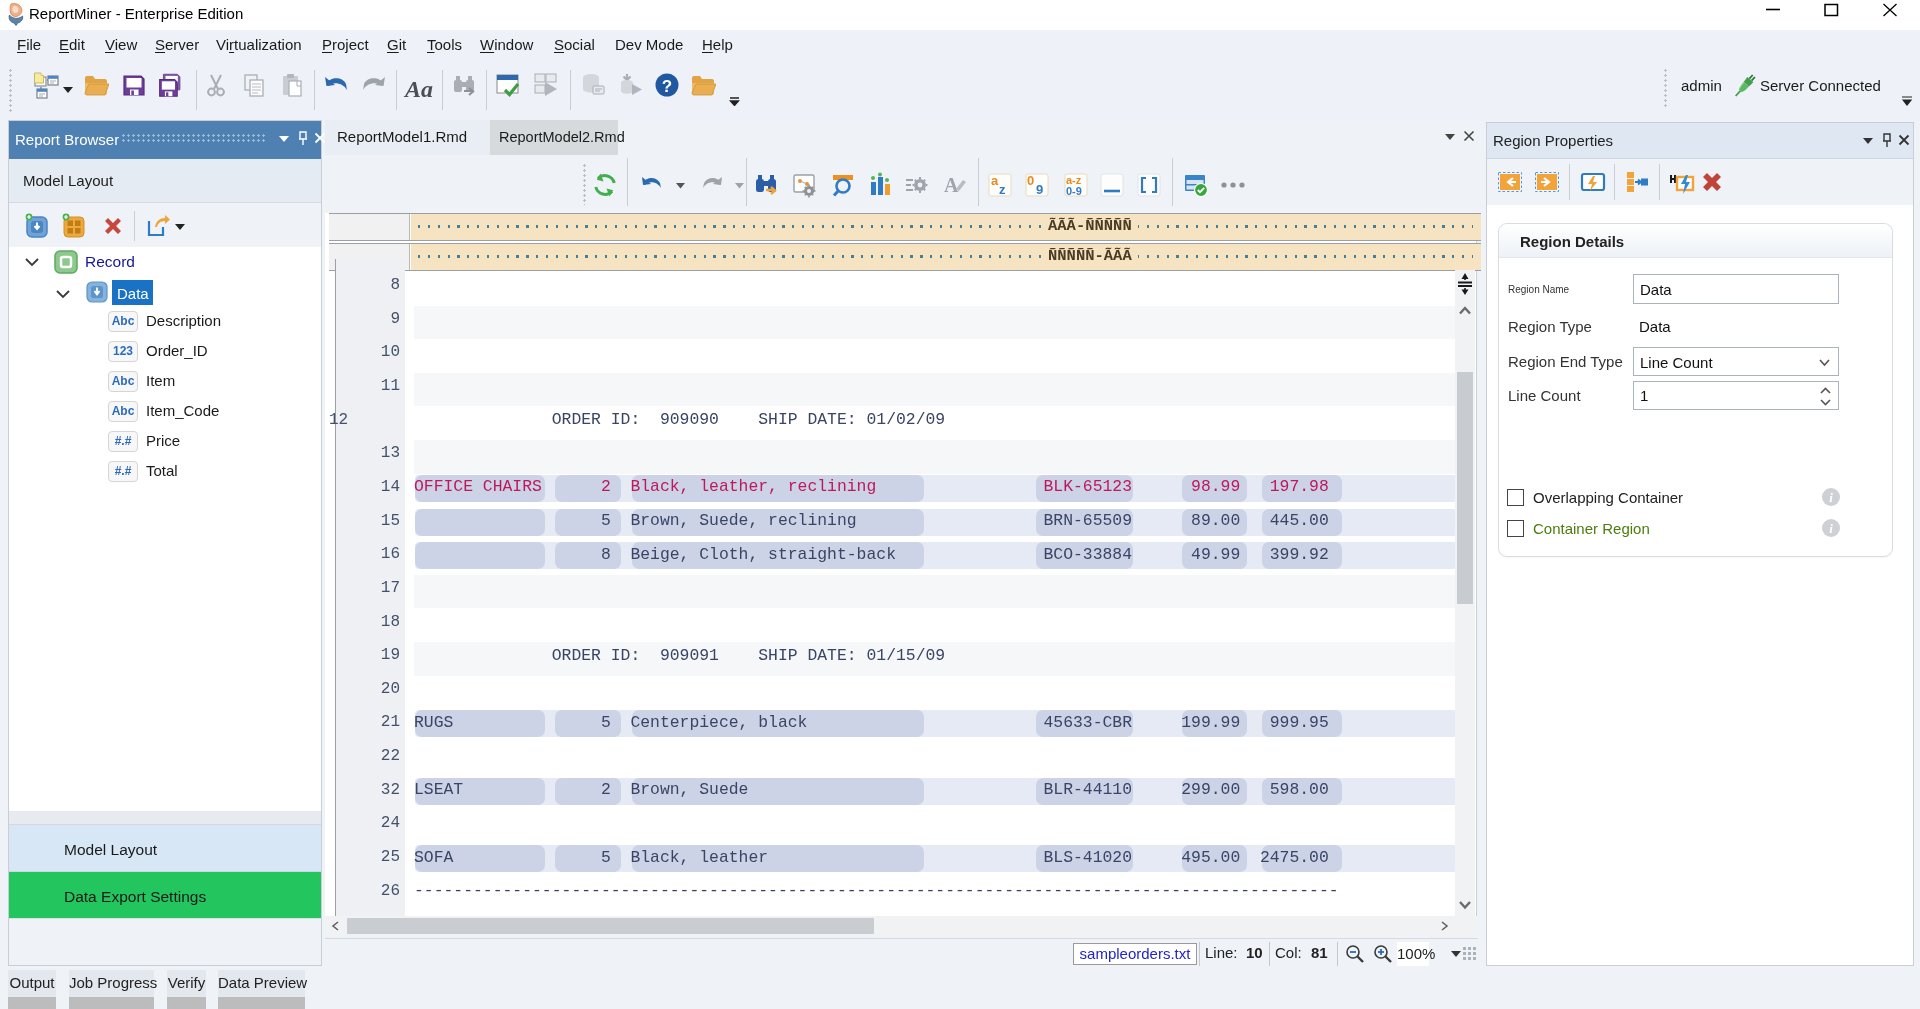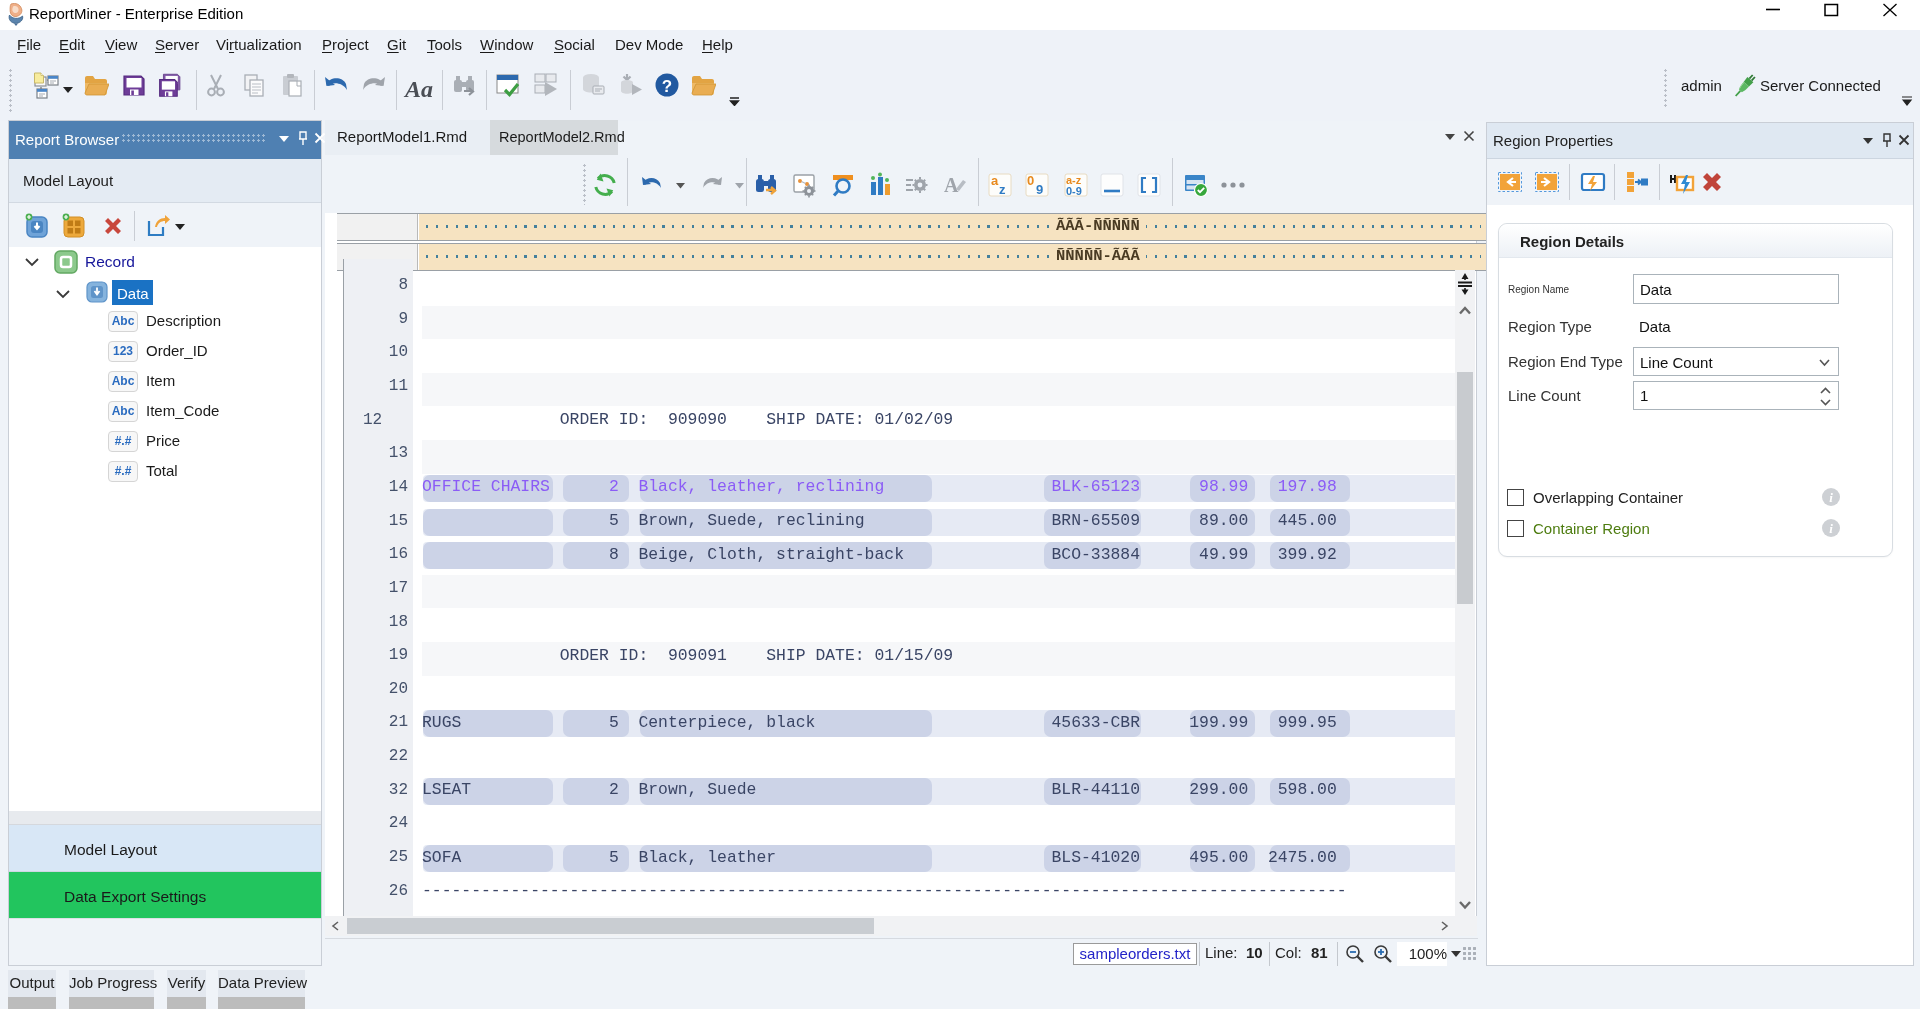--- a/index.html
+++ b/index.html
@@ -446,53 +446,53 @@
 <path d="M14.8 18 L17 20.2 L21.2 15.8" stroke="#fff" stroke-width="1.8" fill="none"></path>
     </svg>
 <svg class="abs" style="left:895px;top:17px" width="26" height="26" viewBox="0 0 26 26">
       <circle cx="4" cy="13" r="2.6" fill="#8d9299"></circle>
       <circle cx="13" cy="13" r="2.6" fill="#8d9299"></circle>
       <circle cx="22" cy="13" r="2.6" fill="#8d9299"></circle>
     </svg>
 <div class="abs" style="left:257px;top:8px;width:5px;height:42px;background-image:radial-gradient(circle,#b9bec7 1px,transparent 1.2px);background-size:5px 5px;"></div>
 </div>
 <div id="editor">
-<div class="abs" style="left:12px;top:0;width:1152px;height:703px;overflow:hidden">
+<div class="abs" style="left:4px;top:0;width:1152px;height:703px;overflow:hidden">
 <div class="abs" style="left:0;top:0px;width:1152px;height:28px;border-top:1px solid #9aa0a6;border-bottom:1px solid #9aa0a6;background:#ffffff"></div>
 <div class="abs" style="left:0;top:1px;width:81px;height:26px;background:#f1f1f1;border-right:1px solid #b9b9b9"></div>
 <div class="abs" style="left:82px;top:1px;width:1070px;height:26px;background:#f6e3c1"></div>
 <div class="abs" style="left:89px;top:12px;width:1055px;height:3px;background-image:repeating-linear-gradient(90deg,#44809c 0 2.2px,transparent 2.2px 9.85px)"></div>
 <div class="abs mono" style="left:713px;top:4px;color:#4a3b23;background:#f6e3c1;padding:0 6px;font-weight:bold;font-size:15.5px">ÃÃÃ-ÑÑÑÑÑ</div>
 <div class="abs" style="left:0;top:30px;width:1152px;height:28px;border-top:1px solid #9aa0a6;border-bottom:1px solid #9aa0a6;background:#ffffff"></div>
 <div class="abs" style="left:0;top:31px;width:81px;height:26px;background:#f1f1f1;border-right:1px solid #b9b9b9"></div>
 <div class="abs" style="left:82px;top:31px;width:1070px;height:26px;background:#f6e3c1"></div>
 <div class="abs" style="left:89px;top:42px;width:1055px;height:3px;background-image:repeating-linear-gradient(90deg,#44809c 0 2.2px,transparent 2.2px 9.85px)"></div>
 <div class="abs mono" style="left:713px;top:34px;color:#4a3b23;background:#f6e3c1;padding:0 6px;font-weight:bold;font-size:15.5px">ÑÑÑÑÑ-ÃÃÃ</div>
 <div class="abs" style="left:6px;top:46px;width:70px;height:657px;background:#eef0f4;border-left:1.5px solid #9aa0a6"></div>
 <div class="abs" style="left:85px;top:92.7px;width:1043px;height:33.6px;background:#f6f7f9"></div>
 <div class="abs" style="left:85px;top:159.9px;width:1043px;height:33.6px;background:#f6f7f9"></div>
 <div class="abs" style="left:85px;top:227.2px;width:1043px;height:33.6px;background:#f6f7f9"></div>
 <div class="abs" style="left:85px;top:361.8px;width:1043px;height:33.6px;background:#f6f7f9"></div>
 <div class="abs" style="left:85px;top:429.1px;width:1043px;height:33.6px;background:#f6f7f9"></div>
 <div class="abs mono" style="left:0;top:63.0px;width:71px;text-align:right;font-size:16px;color:#44516a">8</div>
 <div class="abs mono" style="left:0;top:96.7px;width:71px;text-align:right;font-size:16px;color:#44516a">9</div>
 <div class="abs mono" style="left:0;top:130.3px;width:71px;text-align:right;font-size:16px;color:#44516a">10</div>
 <div class="abs mono" style="left:0;top:163.9px;width:71px;text-align:right;font-size:16px;color:#44516a">11</div>
-<div class="abs mono" style="left:0;top:197.6px;width:71px;text-align:center;font-size:16px;color:#44516a">12</div>
+<div class="abs mono" style="left:0;top:197.6px;width:71px;text-align:left;font-size:16px;color:#44516a">12</div>
 <div class="abs mono" style="left:85px;top:197.1px;color:#3a4565">              ORDER ID:  909090    SHIP DATE: 01/02/09</div>
 <div class="abs mono" style="left:0;top:231.2px;width:71px;text-align:right;font-size:16px;color:#44516a">13</div>
 <div class="abs" style="left:86px;top:261.9px;width:1042px;height:27px;background:#e6eaf4;border-radius:4px"></div>
 <div class="abs" style="left:85.5px;top:261.9px;width:130.0px;height:27px;background:#ccd3e7;border-radius:7px"></div>
 <div class="abs" style="left:226.0px;top:261.9px;width:66.0px;height:27px;background:#ccd3e7;border-radius:7px"></div>
 <div class="abs" style="left:303.0px;top:261.9px;width:292.0px;height:27px;background:#ccd3e7;border-radius:7px"></div>
 <div class="abs" style="left:707.0px;top:261.9px;width:97.0px;height:27px;background:#ccd3e7;border-radius:7px"></div>
 <div class="abs" style="left:853.0px;top:261.9px;width:65.0px;height:27px;background:#ccd3e7;border-radius:7px"></div>
 <div class="abs" style="left:933.0px;top:261.9px;width:80.0px;height:27px;background:#ccd3e7;border-radius:7px"></div>
 <div class="abs mono" style="left:0;top:264.9px;width:71px;text-align:right;font-size:16px;color:#44516a">14</div>
-<div class="abs mono" style="left:85px;top:264.4px;color:#8b5cf6">OFFICE CHAIRS      2  Black, leather, reclining                 BLK-65123      98.99   197.98</div>
+<div class="abs mono" style="left:85px;top:264.4px;color:#be185d">OFFICE CHAIRS      2  Black, leather, reclining                 BLK-65123      98.99   197.98</div>
 <div class="abs" style="left:86px;top:295.5px;width:1042px;height:27px;background:#e6eaf4;border-radius:4px"></div>
 <div class="abs" style="left:85.5px;top:295.5px;width:130.0px;height:27px;background:#ccd3e7;border-radius:7px"></div>
 <div class="abs" style="left:226.0px;top:295.5px;width:66.0px;height:27px;background:#ccd3e7;border-radius:7px"></div>
 <div class="abs" style="left:303.0px;top:295.5px;width:292.0px;height:27px;background:#ccd3e7;border-radius:7px"></div>
 <div class="abs" style="left:707.0px;top:295.5px;width:97.0px;height:27px;background:#ccd3e7;border-radius:7px"></div>
 <div class="abs" style="left:853.0px;top:295.5px;width:65.0px;height:27px;background:#ccd3e7;border-radius:7px"></div>
 <div class="abs" style="left:933.0px;top:295.5px;width:80.0px;height:27px;background:#ccd3e7;border-radius:7px"></div>
 <div class="abs mono" style="left:0;top:298.5px;width:71px;text-align:right;font-size:16px;color:#44516a">15</div>
 <div class="abs mono" style="left:85px;top:298.0px;color:#3a4565">                   5  Brown, Suede, reclining                   BRN-65509      89.00   445.00</div>
 <div class="abs" style="left:86px;top:329.2px;width:1042px;height:27px;background:#e6eaf4;border-radius:4px"></div>
@@ -579,21 +579,21 @@
       <circle cx="8" cy="8" r="6" fill="none" stroke="#3a3a3a" stroke-width="1.6"></circle>
       <line x1="5" y1="8" x2="11" y2="8" stroke="#2a6cb0" stroke-width="1.8"></line>
       <line x1="12.5" y1="12.5" x2="18" y2="18" stroke="#3a3a3a" stroke-width="2.4"></line>
     </svg>
   <svg class="abs" style="left:1048px;top:5px" width="20" height="20" viewBox="0 0 20 20">
       <circle cx="8" cy="8" r="6" fill="none" stroke="#3a3a3a" stroke-width="1.6"></circle>
       <line x1="5" y1="8" x2="11" y2="8" stroke="#2a6cb0" stroke-width="1.8"></line>
       <line x1="8" y1="5" x2="8" y2="11" stroke="#2a6cb0" stroke-width="1.8"></line>
       <line x1="12.5" y1="12.5" x2="18" y2="18" stroke="#3a3a3a" stroke-width="2.4"></line>
     </svg>
-  <div class="abs" style="left:1072px;top:3px;width:50px;height:24px;background:#fff;font-size:15px;color:#222;text-align:right;line-height:24px">100%</div>
+  <div class="abs" style="left:1072px;top:3px;width:32px;height:24px;background:#fff;font-size:15px;color:#222;text-align:right;line-height:24px">100%</div>
   <svg class="abs" style="left:1126px;top:12px" width="10" height="7">
       <path d="M0 0 L5 6 L10 0 Z" fill="#333"></path>
     </svg>
   <div class="abs" style="left:1138px;top:8px;width:14px;height:14px;background-image:radial-gradient(circle,#aab0b8 1.4px,transparent 1.6px);background-size:5px 5px;background-position:bottom right;"></div>
 </div>
 
 <div id="rpanel">
   <div id="rphead">
     <div class="t">Region Properties</div>
     <svg class="abs" style="left:375px;top:14px" width="12" height="8">

